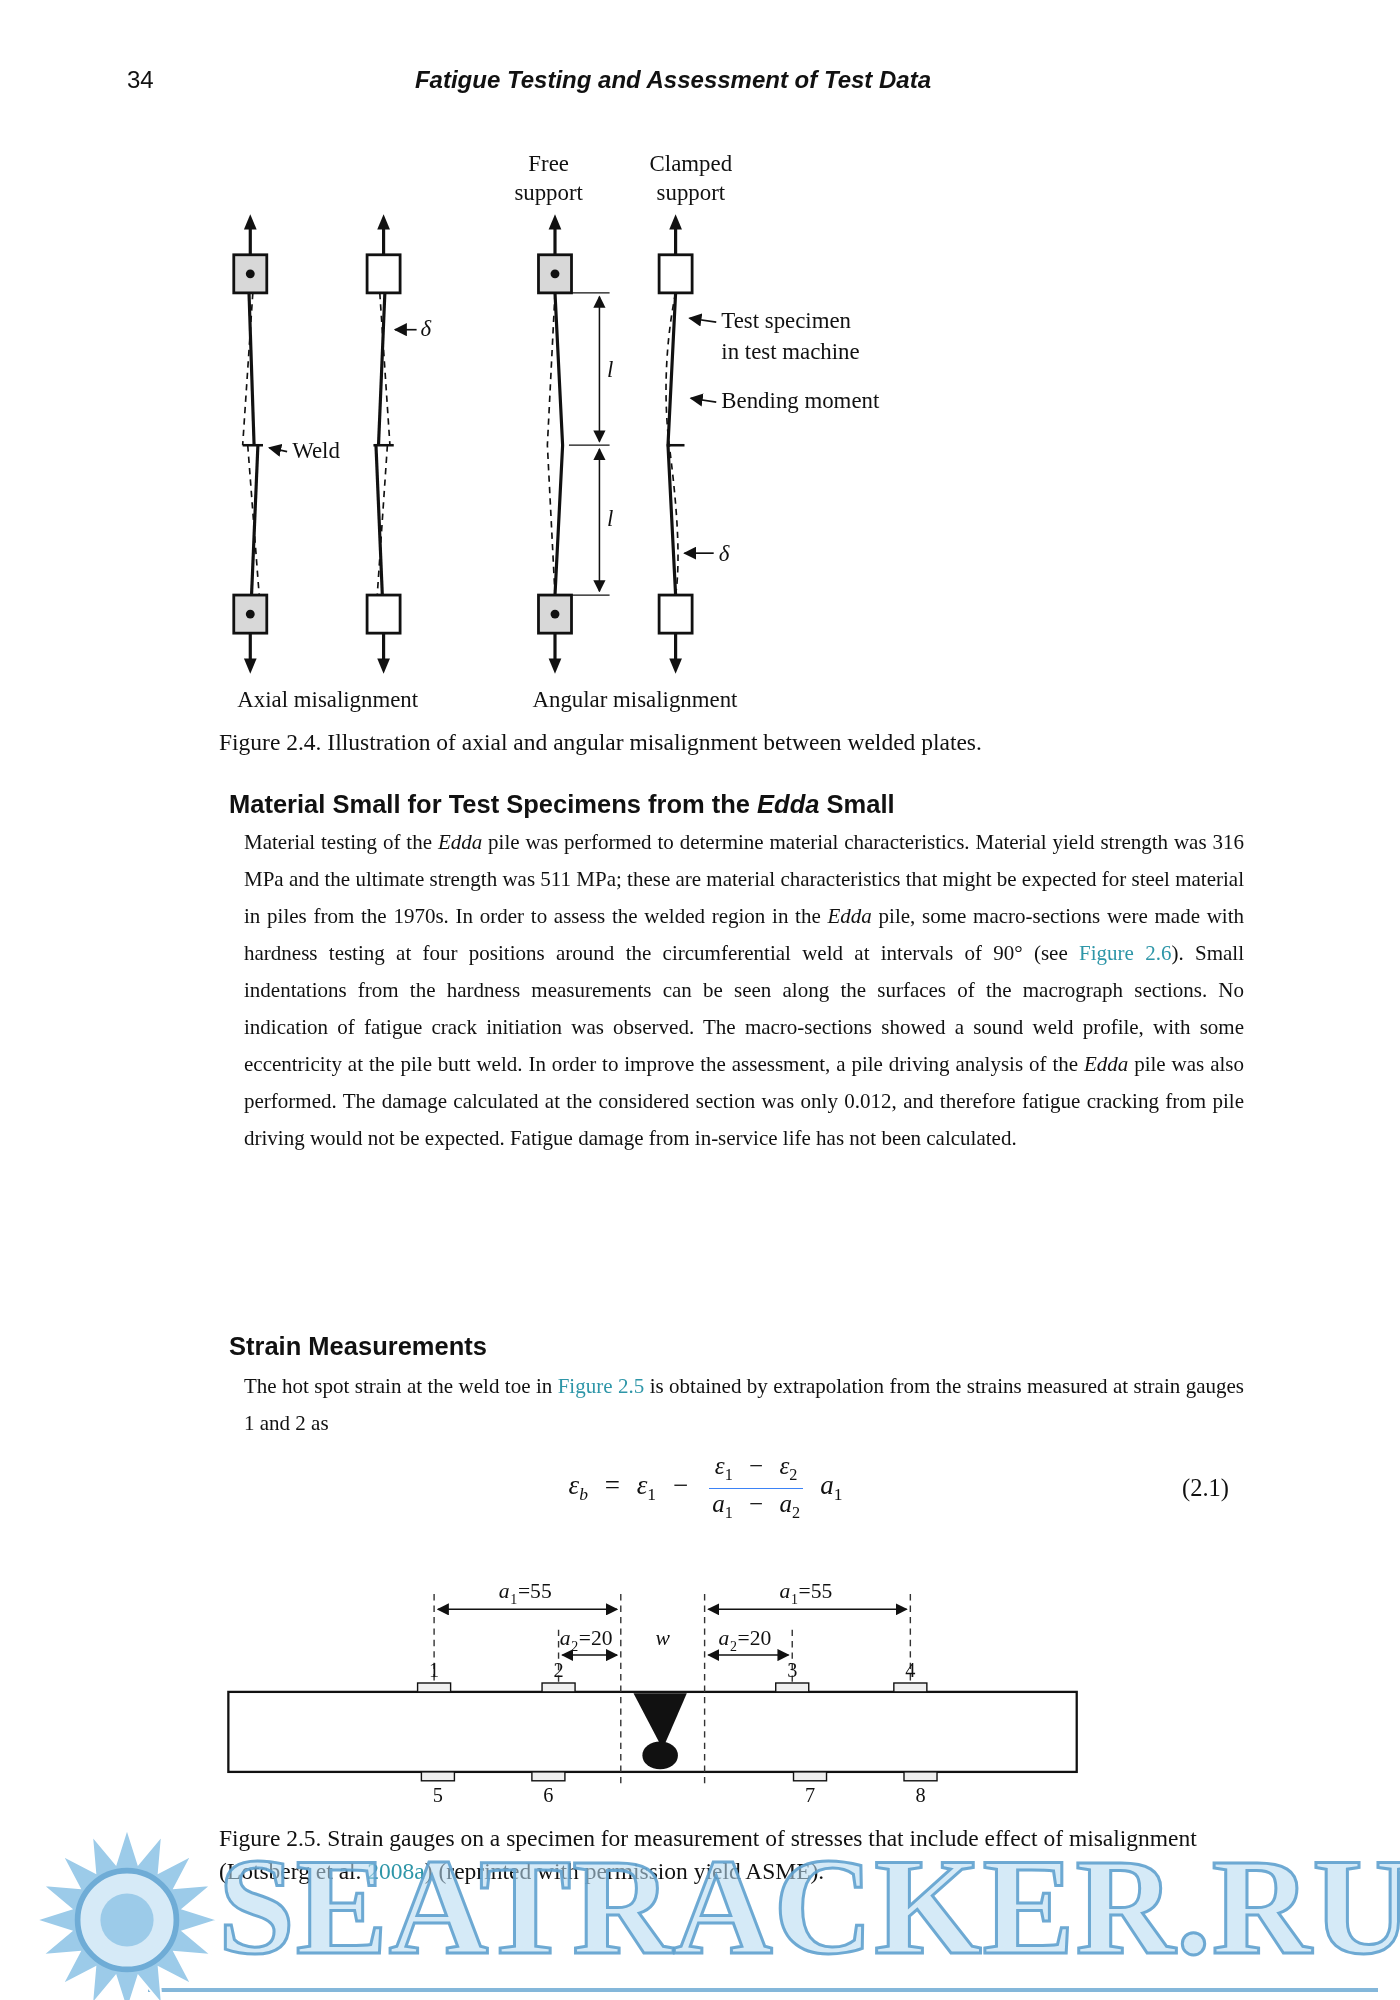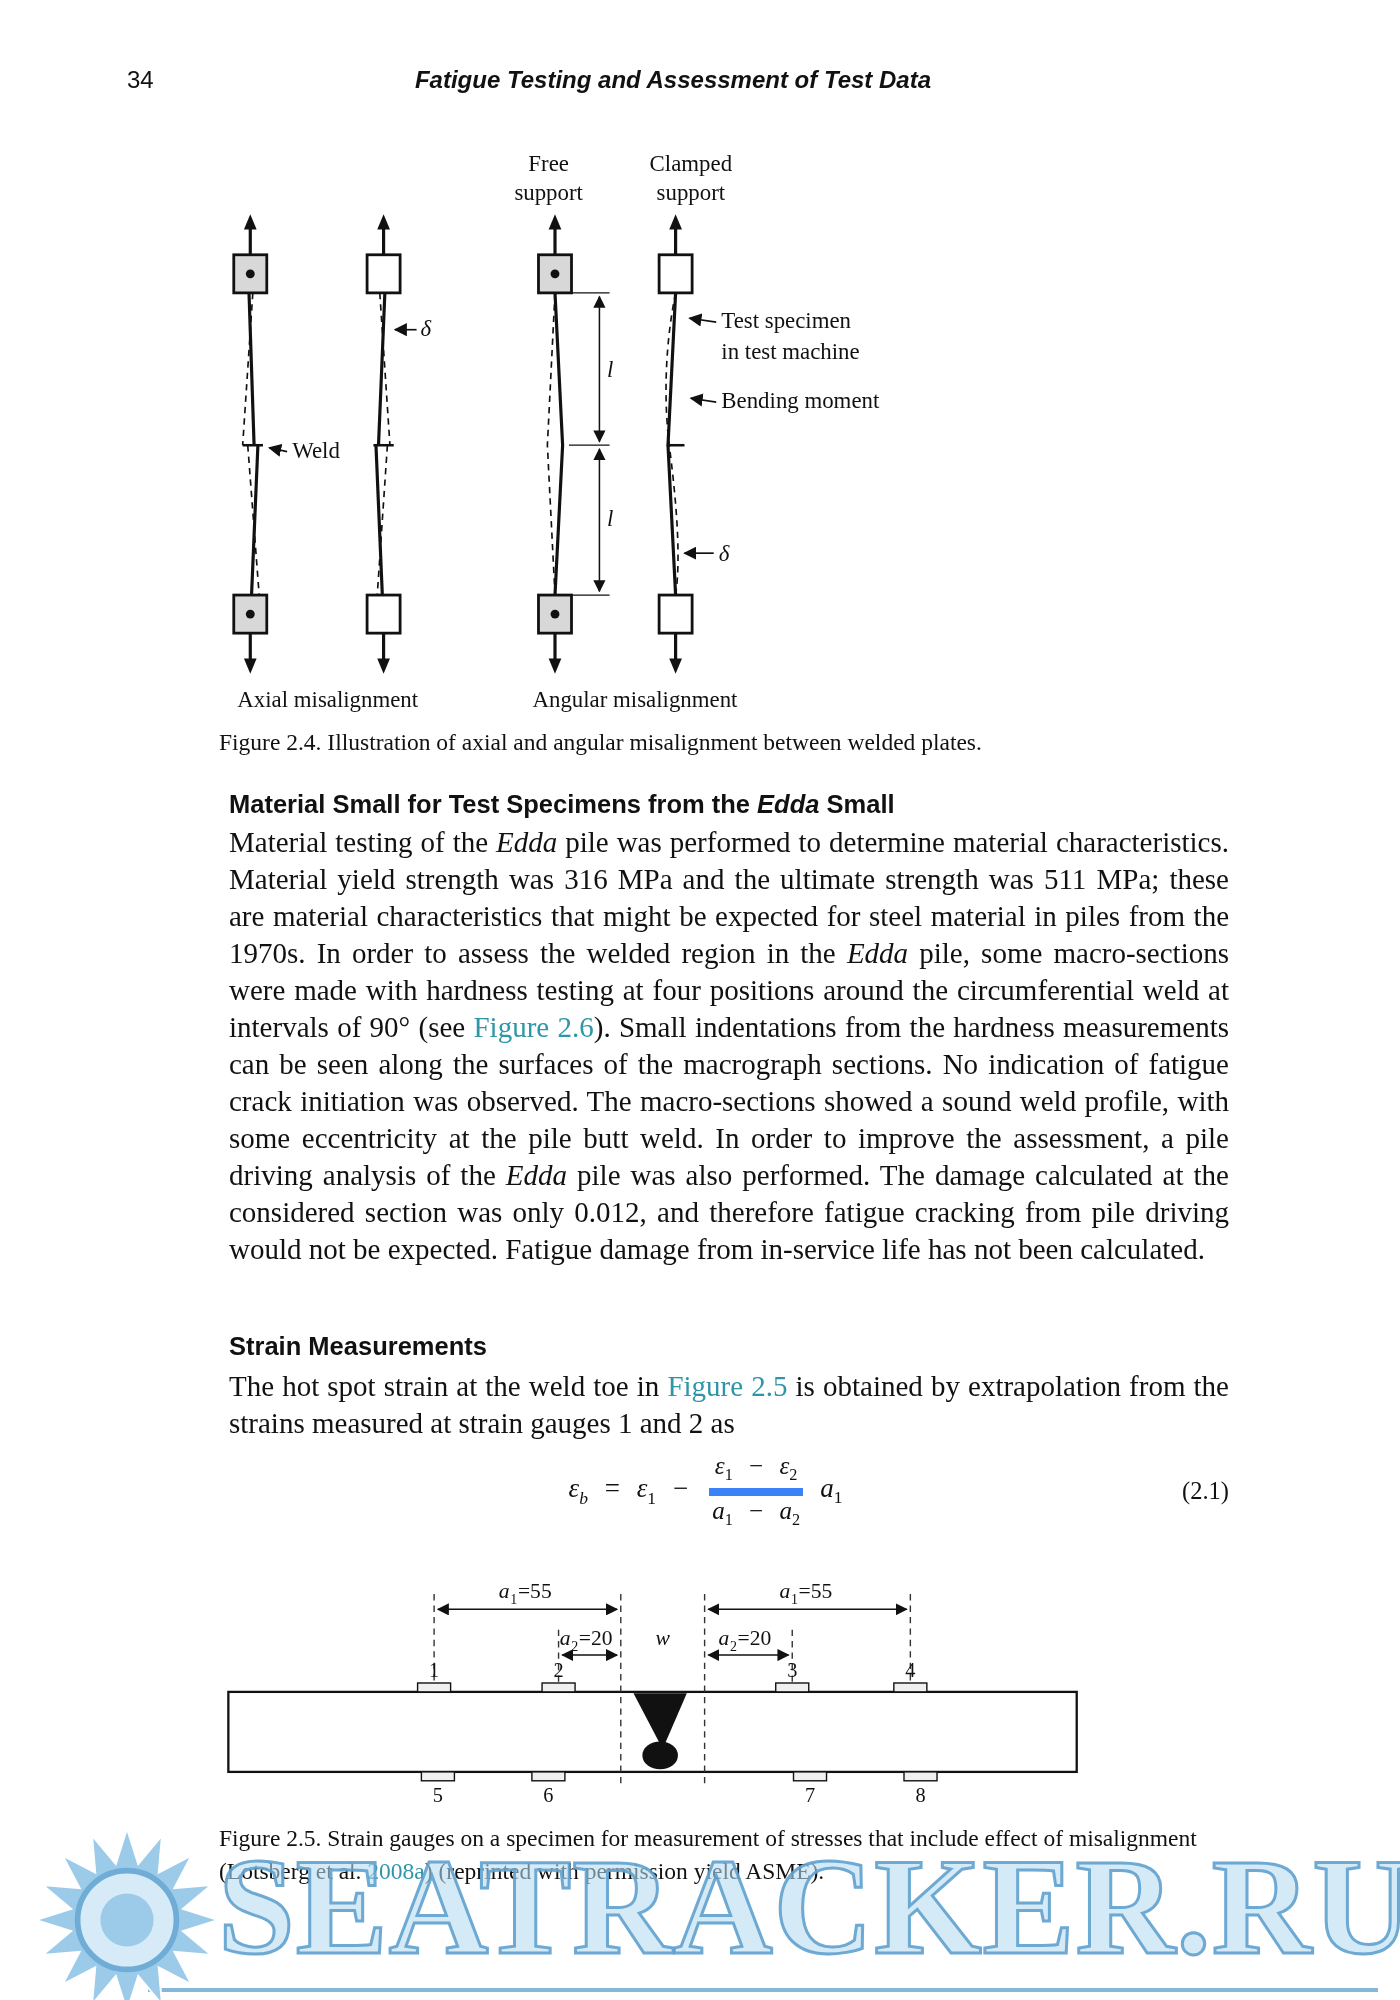--- a/index.html
+++ b/index.html
@@ -30,34 +30,34 @@
   
   .caption{position:absolute;left:219px;font-size:23.5px;line-height:33px;}
   .cap24{top:726px;width:1000px;}
   .cap25{top:1822px;width:1010px;}
   
   .sec-heading{position:absolute;left:229px;margin:0;
     font-family:"Liberation Sans",sans-serif;font-weight:bold;font-size:25.5px;}
   .h-material{top:790px;}
   .h-strain{top:1332px;}
   
-  .body-text{position:absolute;left:229px;width:1000px;
-    font-size:29px;line-height:37px;text-align:justify;}
+  .body-text{position:absolute;left:244px;width:1000px;
+    font-size:21px;line-height:37px;text-align:justify;}
   .p-material{top:824px;}
   .p-strain{top:1368px;}
   .link{color:var(--link-color);cursor:pointer;}
   
   .equation-row{position:absolute;top:1452px;left:229px;width:1000px;
     display:flex;align-items:center;}
   .eq-body{flex:1;text-align:center;font-size:27px;}
   .eq-body .it{font-style:italic;}
   .eq-op{margin:0 10px;}
   sub{font-size:65%;}
   .frac{display:inline-block;vertical-align:middle;text-align:center;margin:0 4px;font-size:25px;}
-  .frac .num{display:block;border-bottom:8px solid #3b82f6;padding:0 6px 3px;}
+  .frac .num{display:block;border-bottom:1px solid #3b82f6;padding:0 6px 3px;}
   .frac .den{display:block;padding-top:1px;}
   .eq-tail{margin-left:6px;}
   .eq-number{font-size:24.5px;}
   
   .watermark{position:absolute;left:18px;top:1810px;width:1370px;height:210px;
     pointer-events:none;z-index:5;}
   .wm-text{position:absolute;left:200px;top:28px;
     font-family:"Liberation Serif",serif;font-weight:bold;font-size:138px;line-height:1;
     letter-spacing:1px;white-space:nowrap;
     color:rgba(182,219,242,0.58);

